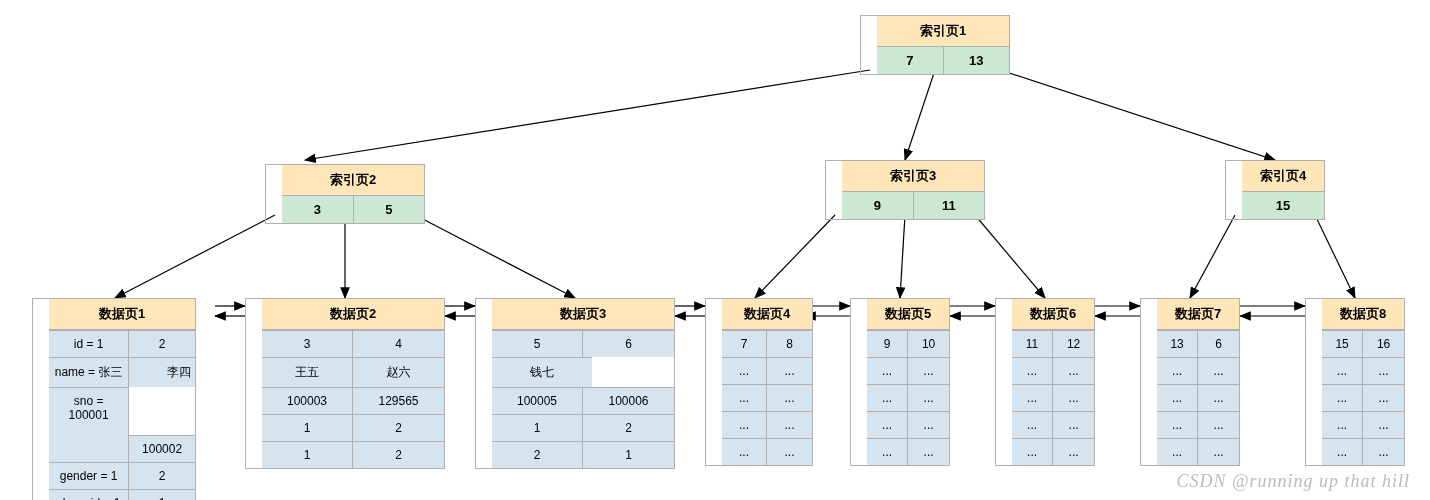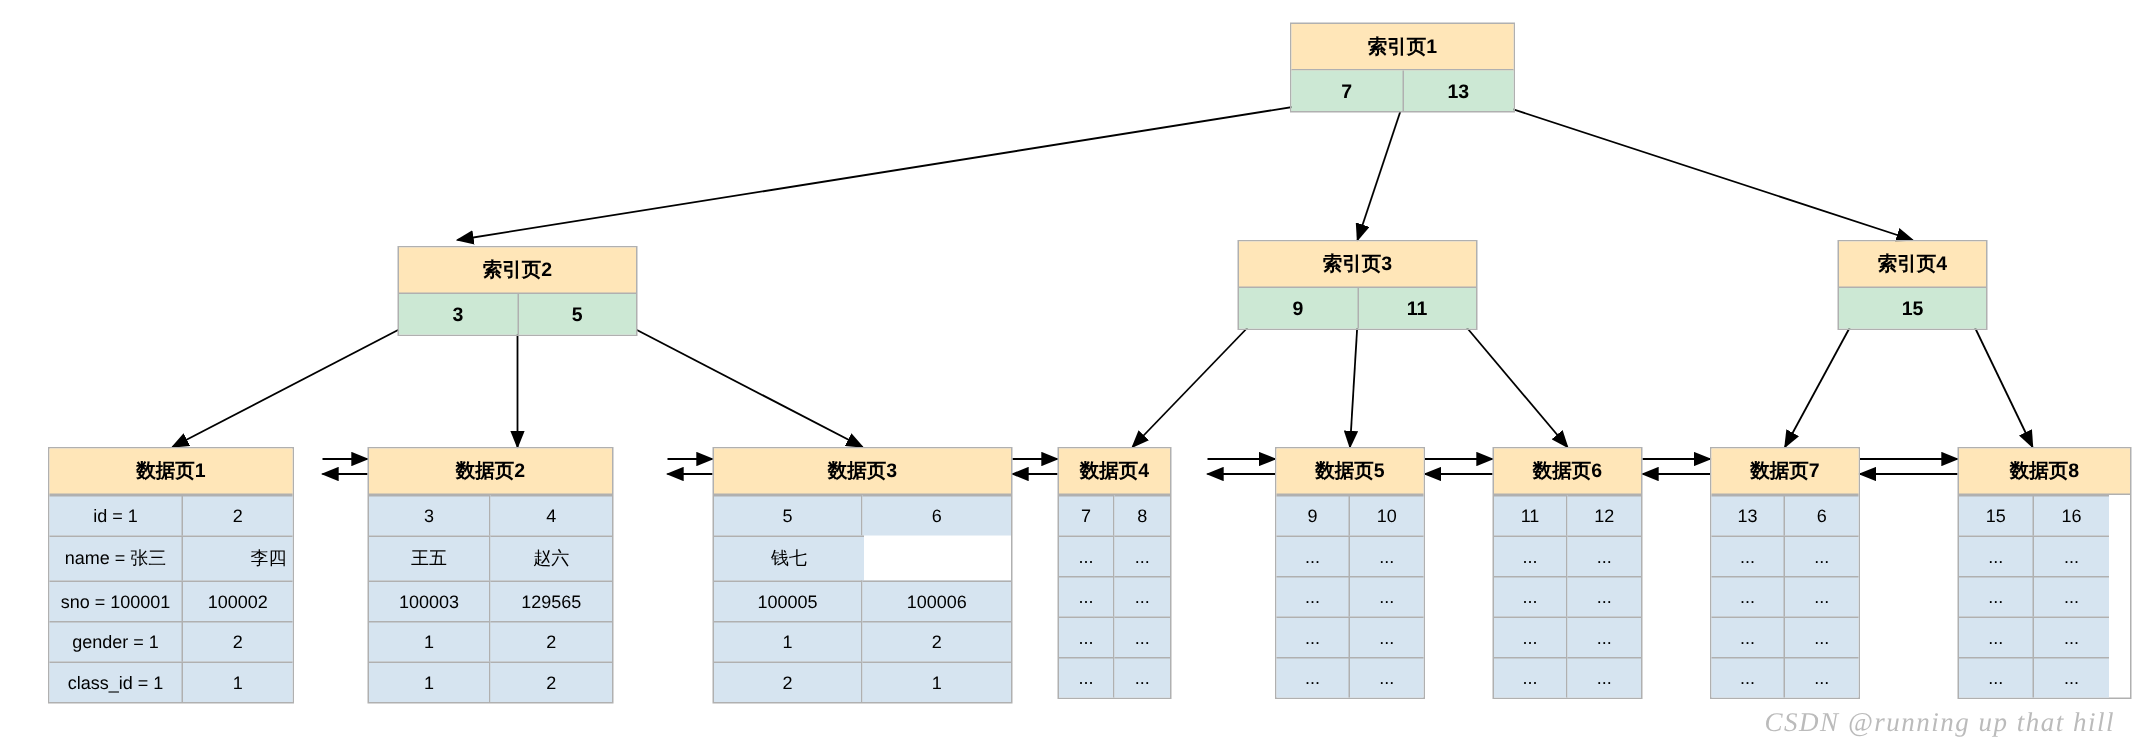--- a/index.html
+++ b/index.html
@@ -16,20 +16,21 @@
   }
   svg.arrows {
     position: absolute;
     top: 0; left: 0;
     width: 1430px; height: 500px;
     pointer-events: none;
   }
   .node {
     position: absolute;
     border: 1px solid #b0b0b0;
+    padding-left: 16px;
   }
   .title {
     background: #ffe6b8;
     border-bottom: 1px solid #b0b0b0;
     text-align: center;
     font-weight: bold;
     padding: 6px 0;
     font-size: 13px;
   }
   .keys {
@@ -143,33 +144,33 @@
         <div class="row">
           <div class="cell" style="width: 110px;">id = 1</div>
           <div class="cell" style="width: 90px;">2</div>
         </div>
         <div class="row">
           <div class="cell" style="width: 110px;">name = 张三</div>
           <div class="cell" style="width: 90px; text-align: right;">李四</div>
         </div>
         <div class="row">
           <div class="cell" style="width: 110px;">sno = 100001</div>
-          <div class="cell" style="width: 90px;">100002</div>
+          <div class="cell" style="width: 90px; margin-top: 48px;">100002</div>
         </div>
         <div class="row">
           <div class="cell" style="width: 110px;">gender = 1</div>
           <div class="cell" style="width: 90px;">2</div>
         </div>
         <div class="row">
           <div class="cell" style="width: 110px;">class_id = 1</div>
           <div class="cell" style="width: 90px;">1</div>
         </div>
       </div>
     </div>
-    <div class="node" style="left: 245px; top: 298px; width: 164px;">
+    <div class="node" style="left: 245px; top: 298px; width: 200px;">
       <div class="title">数据页2</div>
       <div class="rows">
         <div class="row">
           <div class="cell" style="width: 100px;">3</div>
           <div class="cell" style="width: 100px;">4</div>
         </div>
         <div class="row">
           <div class="cell" style="width: 100px;">王五</div>
           <div class="cell" style="width: 100px;">赵六</div>
         </div>
@@ -204,21 +205,21 @@
         <div class="row">
           <div class="cell" style="width: 100px;">1</div>
           <div class="cell" style="width: 100px;">2</div>
         </div>
         <div class="row">
           <div class="cell" style="width: 100px;">2</div>
           <div class="cell" style="width: 100px;">1</div>
         </div>
       </div>
     </div>
-    <div class="node" style="left: 705px; top: 298px; width: 76px;">
+    <div class="node" style="left: 705px; top: 298px; width: 108px;">
       <div class="title">数据页4</div>
       <div class="rows">
         <div class="row">
           <div class="cell" style="width: 50px;">7</div>
           <div class="cell" style="width: 50px;">8</div>
         </div>
         <div class="row">
           <div class="cell" style="width: 50px;">...</div>
           <div class="cell" style="width: 50px;">...</div>
         </div>
@@ -304,21 +305,21 @@
         <div class="row">
           <div class="cell" style="width: 50px;">...</div>
           <div class="cell" style="width: 50px;">...</div>
         </div>
         <div class="row">
           <div class="cell" style="width: 50px;">...</div>
           <div class="cell" style="width: 50px;">...</div>
         </div>
       </div>
     </div>
-    <div class="node" style="left: 1305px; top: 298px; width: 116px;">
+    <div class="node" style="left: 1305px; top: 298px; width: 100px;">
       <div class="title">数据页8</div>
       <div class="rows">
         <div class="row">
           <div class="cell" style="width: 50px;">15</div>
           <div class="cell" style="width: 50px;">16</div>
         </div>
         <div class="row">
           <div class="cell" style="width: 50px;">...</div>
           <div class="cell" style="width: 50px;">...</div>
         </div>

